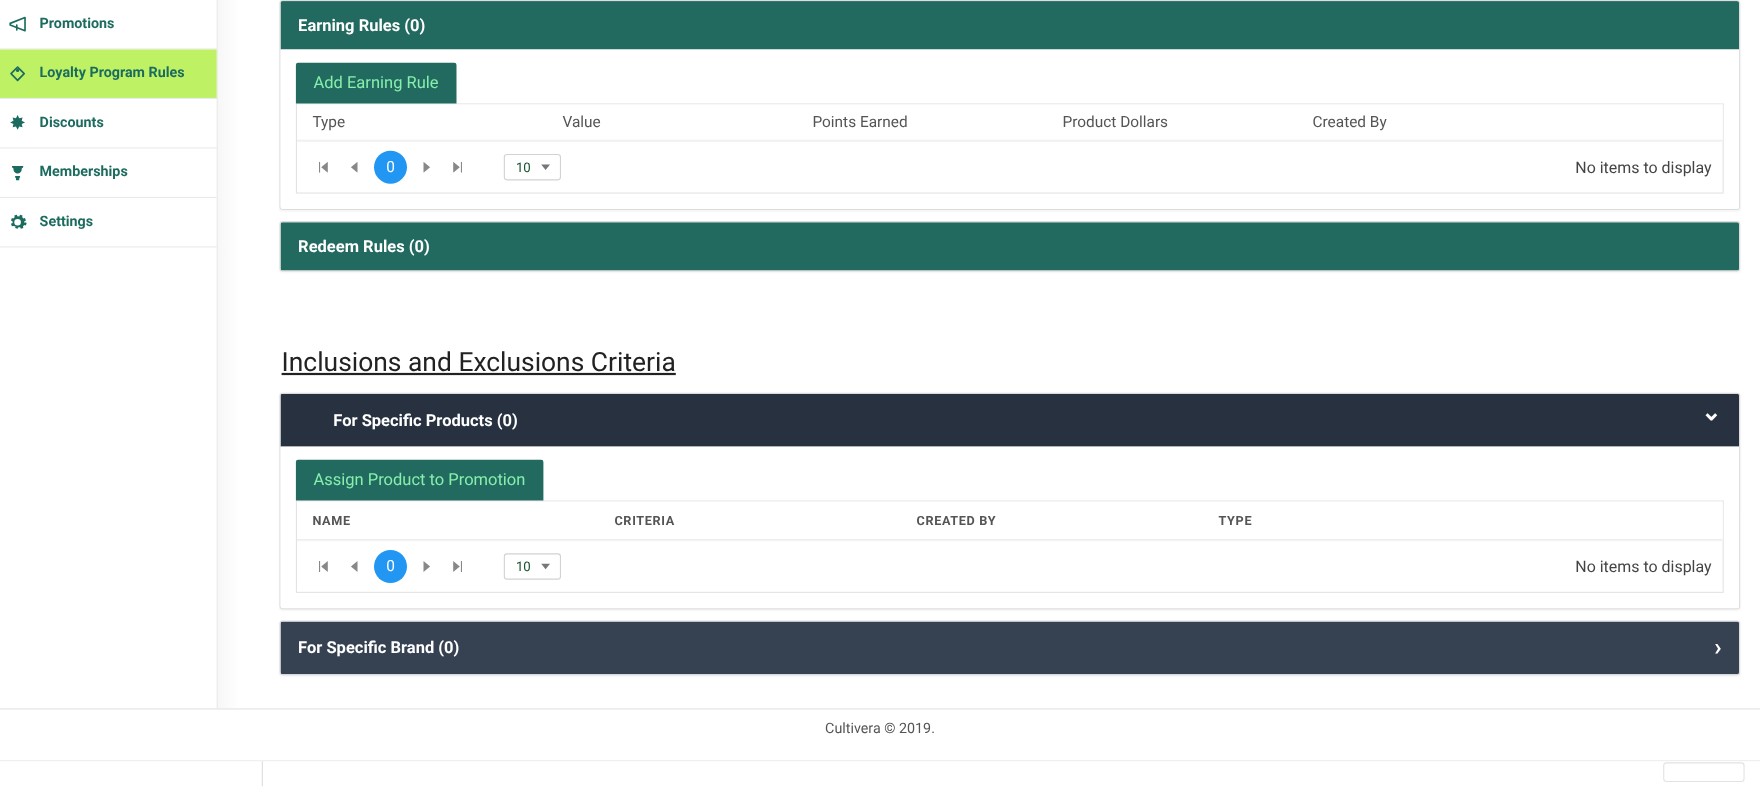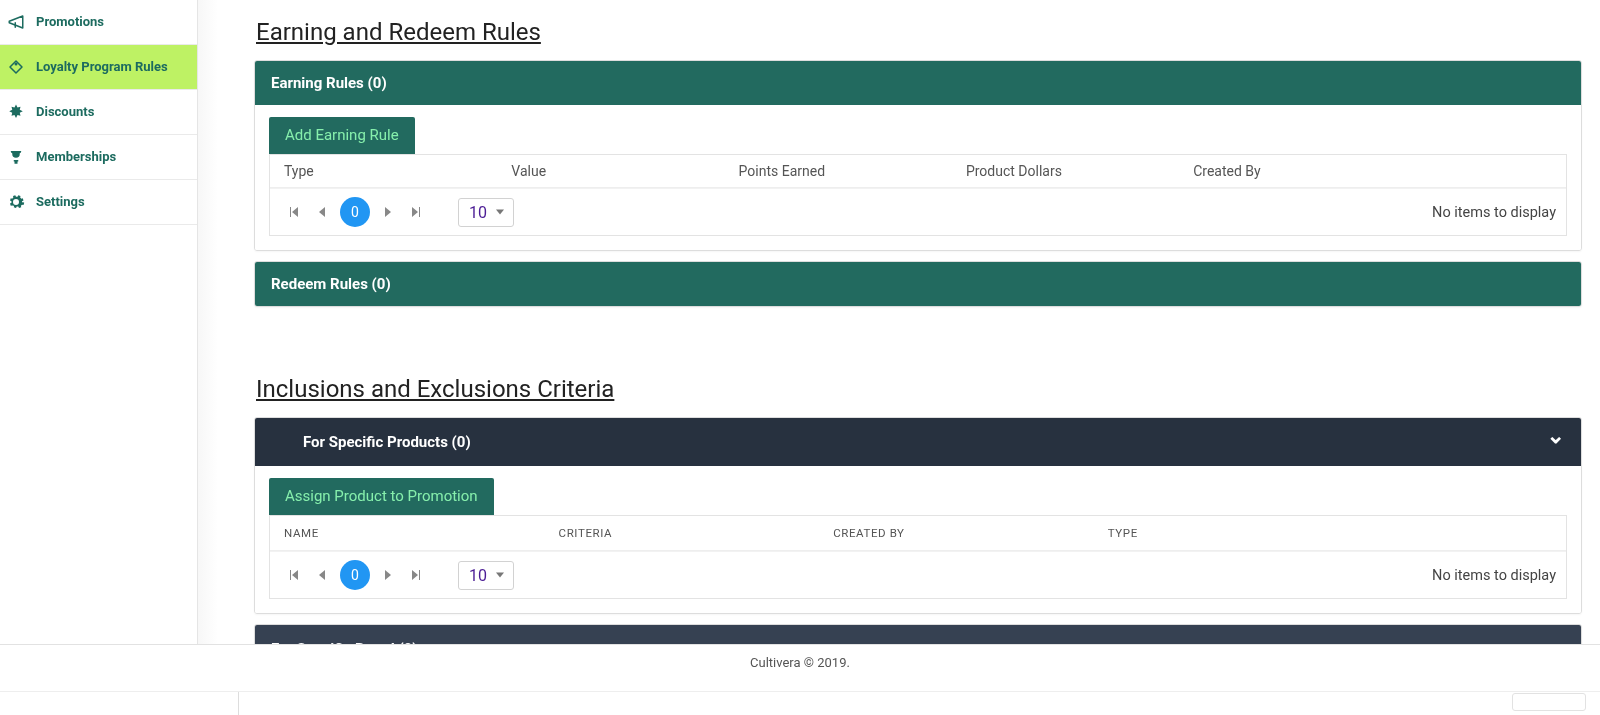--- a/index.html
+++ b/index.html
@@ -120,21 +120,21 @@
       background: #fff;
       border-bottom: 1px solid #eee;
       padding: 8px 10px;
       color: #555;
       font-size: 14px;
     }
     .grid-head.uc {
       text-transform: uppercase;
       letter-spacing: 0.6px;
       font-size: 11.5px;
-      font-weight: 400;
+      font-weight: 700;
       color: #555;
       padding: 10px 10px;
     }
     .col { flex: 1; padding: 0 4px; }
     .col-type { flex: 1.1; }
     .col-value { flex: 1.1; }
     .col-points { flex: 1.1; }
     .col-spend { flex: 1.1; }
     .col-created { flex: 1.8; }
 
@@ -172,22 +172,22 @@
       align-items: center;
       justify-content: center;
       font-size: 14px;
       margin: 0 4px;
     }
     .page-size {
       margin-left: 28px;
       border: 1px solid #d2d2d2;
       border-radius: 3px;
       padding: 4px 26px 4px 10px;
-      font-size: 16px;
-      color: #4c1d95;
+      font-size: 12px;
+      color: #14532d;
       background: #fff;
       position: relative;
       cursor: pointer;
       display: inline-flex;
       align-items: center;
     }
     .page-size::after {
       content: "";
       position: absolute;
       right: 9px;
@@ -309,21 +309,20 @@
           </svg>
       </span>
       <span class="label">Settings</span>
     </div>
   </nav>
 
   <div class="shadow-col"></div>
 
   <main class="main">
 
-    <h2 class="section-title">Earning and Redeem Rules</h2>
 
     <div class="panel">
       <div class="panel-header">
         <span>Earning Rules (0)</span>
       </div>
       <div class="panel-body">
         <button class="add-btn">Add Earning Rule</button>
 
         <div class="grid">
           <div class="grid-head">

